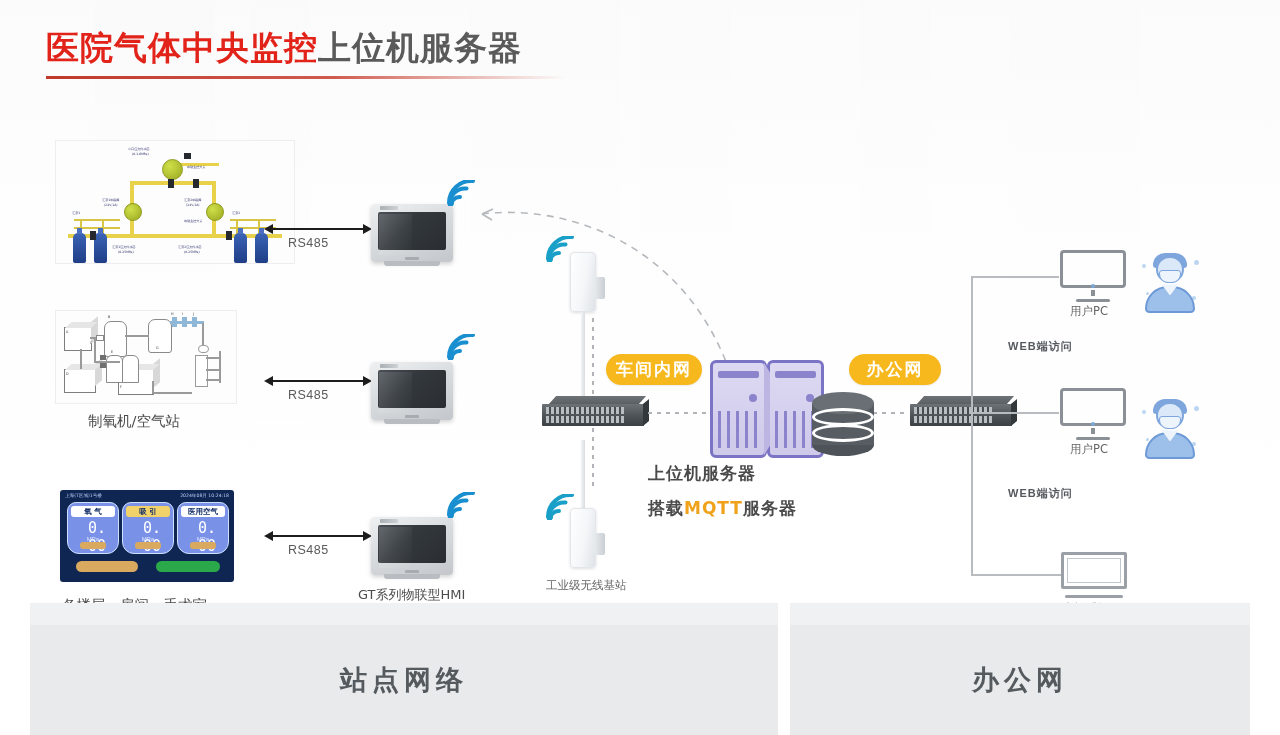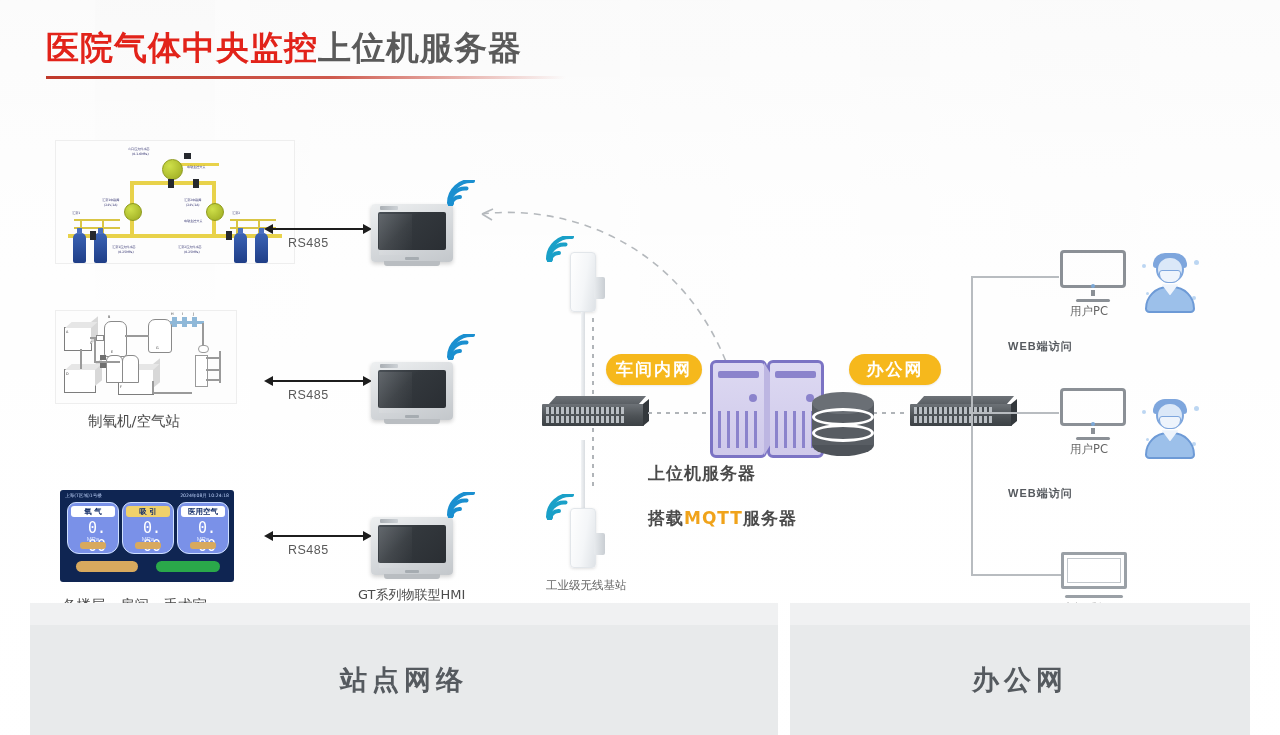--- a/index.html
+++ b/index.html
@@ -197,21 +197,21 @@
   
   #mqtt-note{position:absolute;left:565px;top:184px;text-align:center;width:170px;}
   #mqtt-note .l1{color:#e2231a;font-weight:bold;font-size:13.5px;
      font-family:"DejaVu Sans","Liberation Sans",sans-serif;}
   #mqtt-note .l2{color:#4a4a4a;font-size:13.5px;margin-top:2px;
      font-family:"DejaVu Sans","Liberation Sans",sans-serif;}
 
   #server-label{position:absolute;left:648px;top:462px;width:256px;}
   #server-label .l1{font-size:17px;color:#4a4a4a;font-weight:bold;letter-spacing:1px;
      font-family:"DejaVu Sans","Liberation Sans",sans-serif;}
-  #server-label .l2{font-size:17px;color:#4a4a4a;font-weight:bold;letter-spacing:1px;margin-top:22px;
+  #server-label .l2{font-size:17px;color:#4a4a4a;font-weight:bold;letter-spacing:1px;margin-top:12px;
      font-family:"DejaVu Sans","Liberation Sans",sans-serif;}
   #server-label .l2 .o{color:#f0a31a;}
   .web-label{position:absolute;font-size:11px;font-weight:bold;color:#55595e;letter-spacing:1px;
      font-family:Liberation Sans, sans-serif;white-space:nowrap;}
 </style>
 </head>
 <body>
 
 <div id="bg-texture">
   <div class="blob" style="left:95px;top:0;width:120px;height:300px;"></div>

